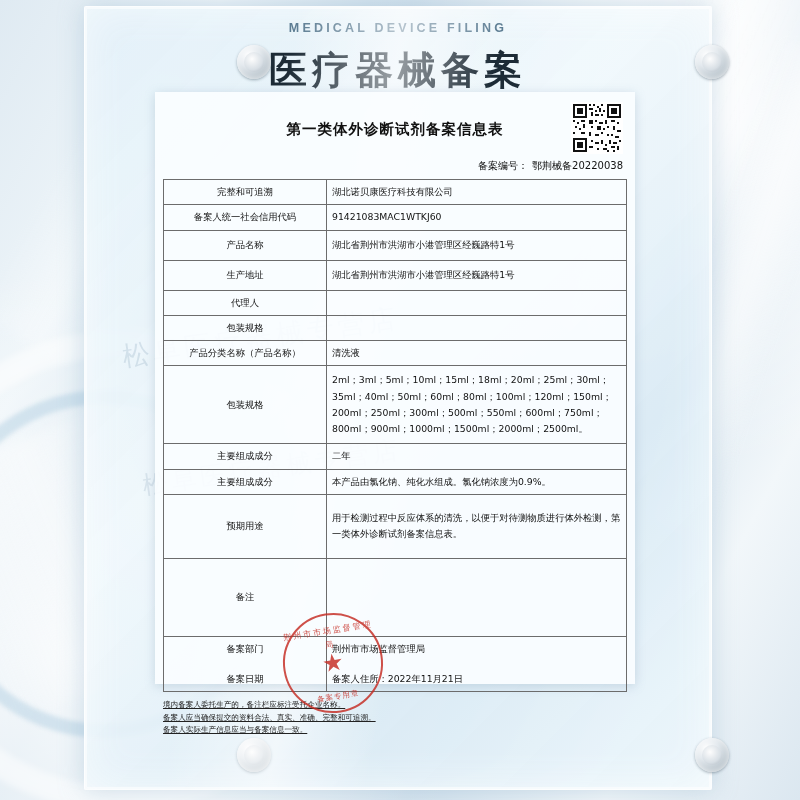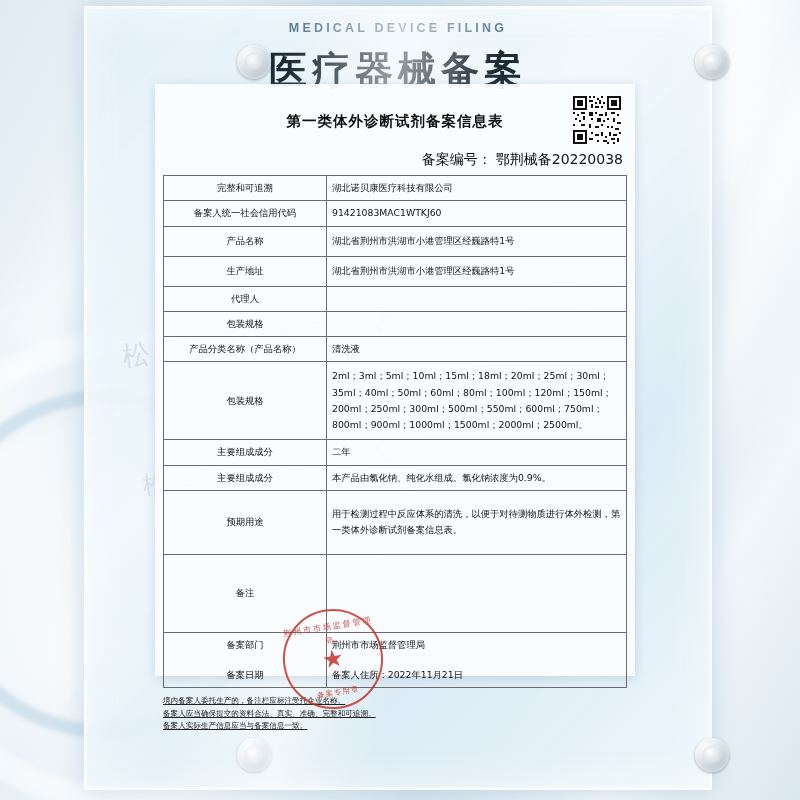--- a/index.html
+++ b/index.html
@@ -69,34 +69,34 @@
     transform:rotate(-8deg);white-space:nowrap;pointer-events:none;
   }
   .watermark2{
     position:absolute;left:140px;top:430px;width:560px;
     font-size:25px;color:rgba(150,175,195,.26);letter-spacing:4px;
     transform:rotate(-8deg);white-space:nowrap;pointer-events:none;
   }
 
   
   .doc{
-    position:absolute;left:155px;top:84px;width:480px;height:592px;
+    position:absolute;left:155px;top:92px;width:480px;height:592px;
     background:rgba(250,253,255,.93);
     box-shadow:0 2px 10px rgba(110,145,170,.28);
   }
   .doc-inner{position:absolute;left:8px;top:6px;right:8px;bottom:6px;}
   .doc-title{
     text-align:center;font-size:14.5px;font-weight:bold;color:#111;
     letter-spacing:1px;margin-top:22px;
     font-family:"DejaVu Sans","Liberation Sans",sans-serif;
   }
   .qr{position:absolute;right:4px;top:4px;width:52px;height:52px;background:#fff;}
   .qr svg{display:block;}
   .filingno{
-    text-align:right;font-size:14px;color:#111;margin-top:20px;padding-right:4px;
+    text-align:right;font-size:10px;color:#111;margin-top:20px;padding-right:4px;
     font-family:"DejaVu Sans","Liberation Sans",sans-serif;
   }
   .filingno .num{margin-left:4px;}
 
   table.form{
     width:100%;border-collapse:collapse;margin-top:6px;
     font-family:"DejaVu Sans","Liberation Sans",sans-serif;
   }
   table.form td{
     border:1px solid #6c6c6c;font-size:9.3px;color:#111;padding:4px 5px;line-height:1.75;

